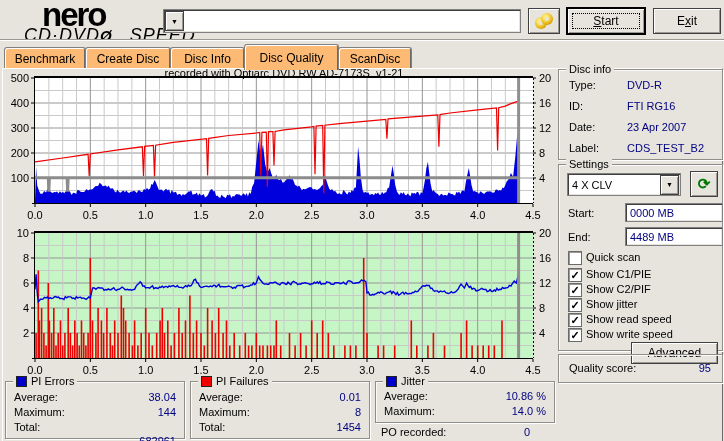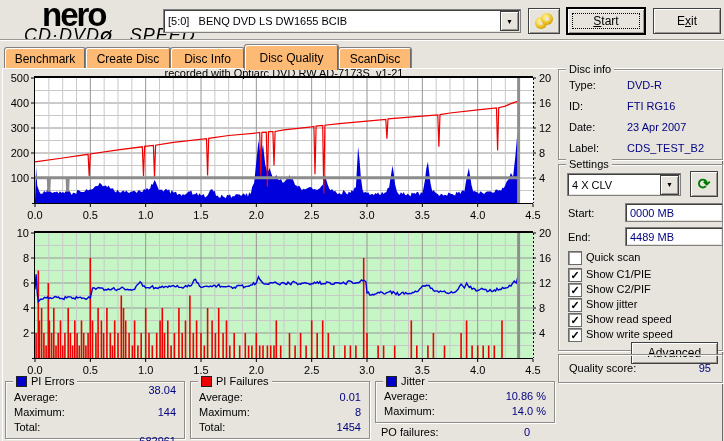--- a/index.html
+++ b/index.html
@@ -53,21 +53,20 @@
 <div id="app">
 
   <div class="abs" style="left:6px;top:2px;width:156px;height:38px;">
     <div class="logo1 abs" style="left:36px;top:0;">nero</div>
     <div class="abs" style="left:0;top:23px;white-space:nowrap;">
       <span class="logo2">CD·DVD</span><span class="discglyph">Ø</span><span class="logo2">SPEED</span>
     </div>
   </div>
 
   <div class="combo abs" style="left:163px;top:9px;width:356px;height:22px;">
-    <span class="txt">[5:0]   BENQ DVD LS DW1655 BCIB</span>
     <span class="arrowbtn"><span>▼</span></span>
   </div>
 
   <div class="btn abs" style="left:528px;top:8px;width:30px;height:24px;">
     <span style="position:relative;width:20px;height:16px;display:block;">
       <span class="disc" style="left:1px;top:4px;width:12px;height:12px;"></span>
       <span class="disc" style="left:7px;top:0;width:12px;height:12px;"></span>
     </span>
   </div>
 
@@ -402,21 +401,21 @@
       <line x1="533" y1="130" x2="533" y2="133" stroke="#000"></line>
       <text x="533" y="145" text-anchor="middle" font-size="11" fill="#000" font-family="Liberation Sans, sans-serif">4.5</text>
     </svg>
 
   <div class="group abs" style="left:5px;top:381px;width:178px;height:56px;">
     <div class="gtitle">
         <span class="swatch" style="background: rgb(0, 0, 204);"></span>
         <span>PI Errors</span>
       </div>
     <span class="rowlab" style="left:8px;top:9px;">Average:</span>
-      <span class="rowval" style="left:78px;top:2px;width:92px;">38.04</span>
+      <span class="rowval" style="left:78px;top:9px;width:92px;">38.04</span>
     <span class="rowlab" style="left:8px;top:24px;">Maximum:</span>
       <span class="rowval" style="left:78px;top:24px;width:92px;">144</span>
     <span class="rowlab" style="left:8px;top:39px;">Total:</span>
       <span class="rowval" style="left:78px;top:32px;width:92px;margin-top:21px;">682961</span>
   </div>
 
   <div class="group abs" style="left:190px;top:381px;width:178px;height:56px;">
     <div class="gtitle">
         <span class="swatch" style="background: rgb(238, 0, 0);"></span>
         <span>PI Failures</span>
@@ -432,21 +431,21 @@
   <div class="group abs" style="left:375px;top:381px;width:178px;height:40px;">
     <div class="gtitle">
         <span class="swatch" style="background: rgb(0, 0, 204);"></span>
         <span>Jitter</span>
       </div>
     <span class="rowlab" style="left:8px;top:8px;">Average:</span>
       <span class="rowval" style="left:78px;top:8px;width:92px;">10.86 %</span>
     <span class="rowlab" style="left:8px;top:23px;">Maximum:</span>
       <span class="rowval" style="left:78px;top:23px;width:92px;">14.0 %</span>
   </div>
-  <span class="abs" style="left:381px;top:426px;">PO failures:</span>
+  <span class="abs" style="left:381px;top:426px;">PO recorded:</span>
   <span class="abs navy" style="left:420px;top:426px;width:110px;text-align:right;">0</span>
 
   <div class="group abs" style="left:558px;top:69px;width:163px;height:89px;">
     <div class="gtitle">Disc info</div>
     <span class="rowlab" style="left:10px;top:9px;">Type:</span>
       <span class="rowlab navy" style="left:68px;top:9px;">DVD-R</span>
     <span class="rowlab" style="left:10px;top:30px;">ID:</span>
       <span class="rowlab navy" style="left:68px;top:30px;">FTI RG16</span>
     <span class="rowlab" style="left:10px;top:51px;">Date:</span>
       <span class="rowlab navy" style="left:68px;top:51px;">23 Apr 2007</span>

